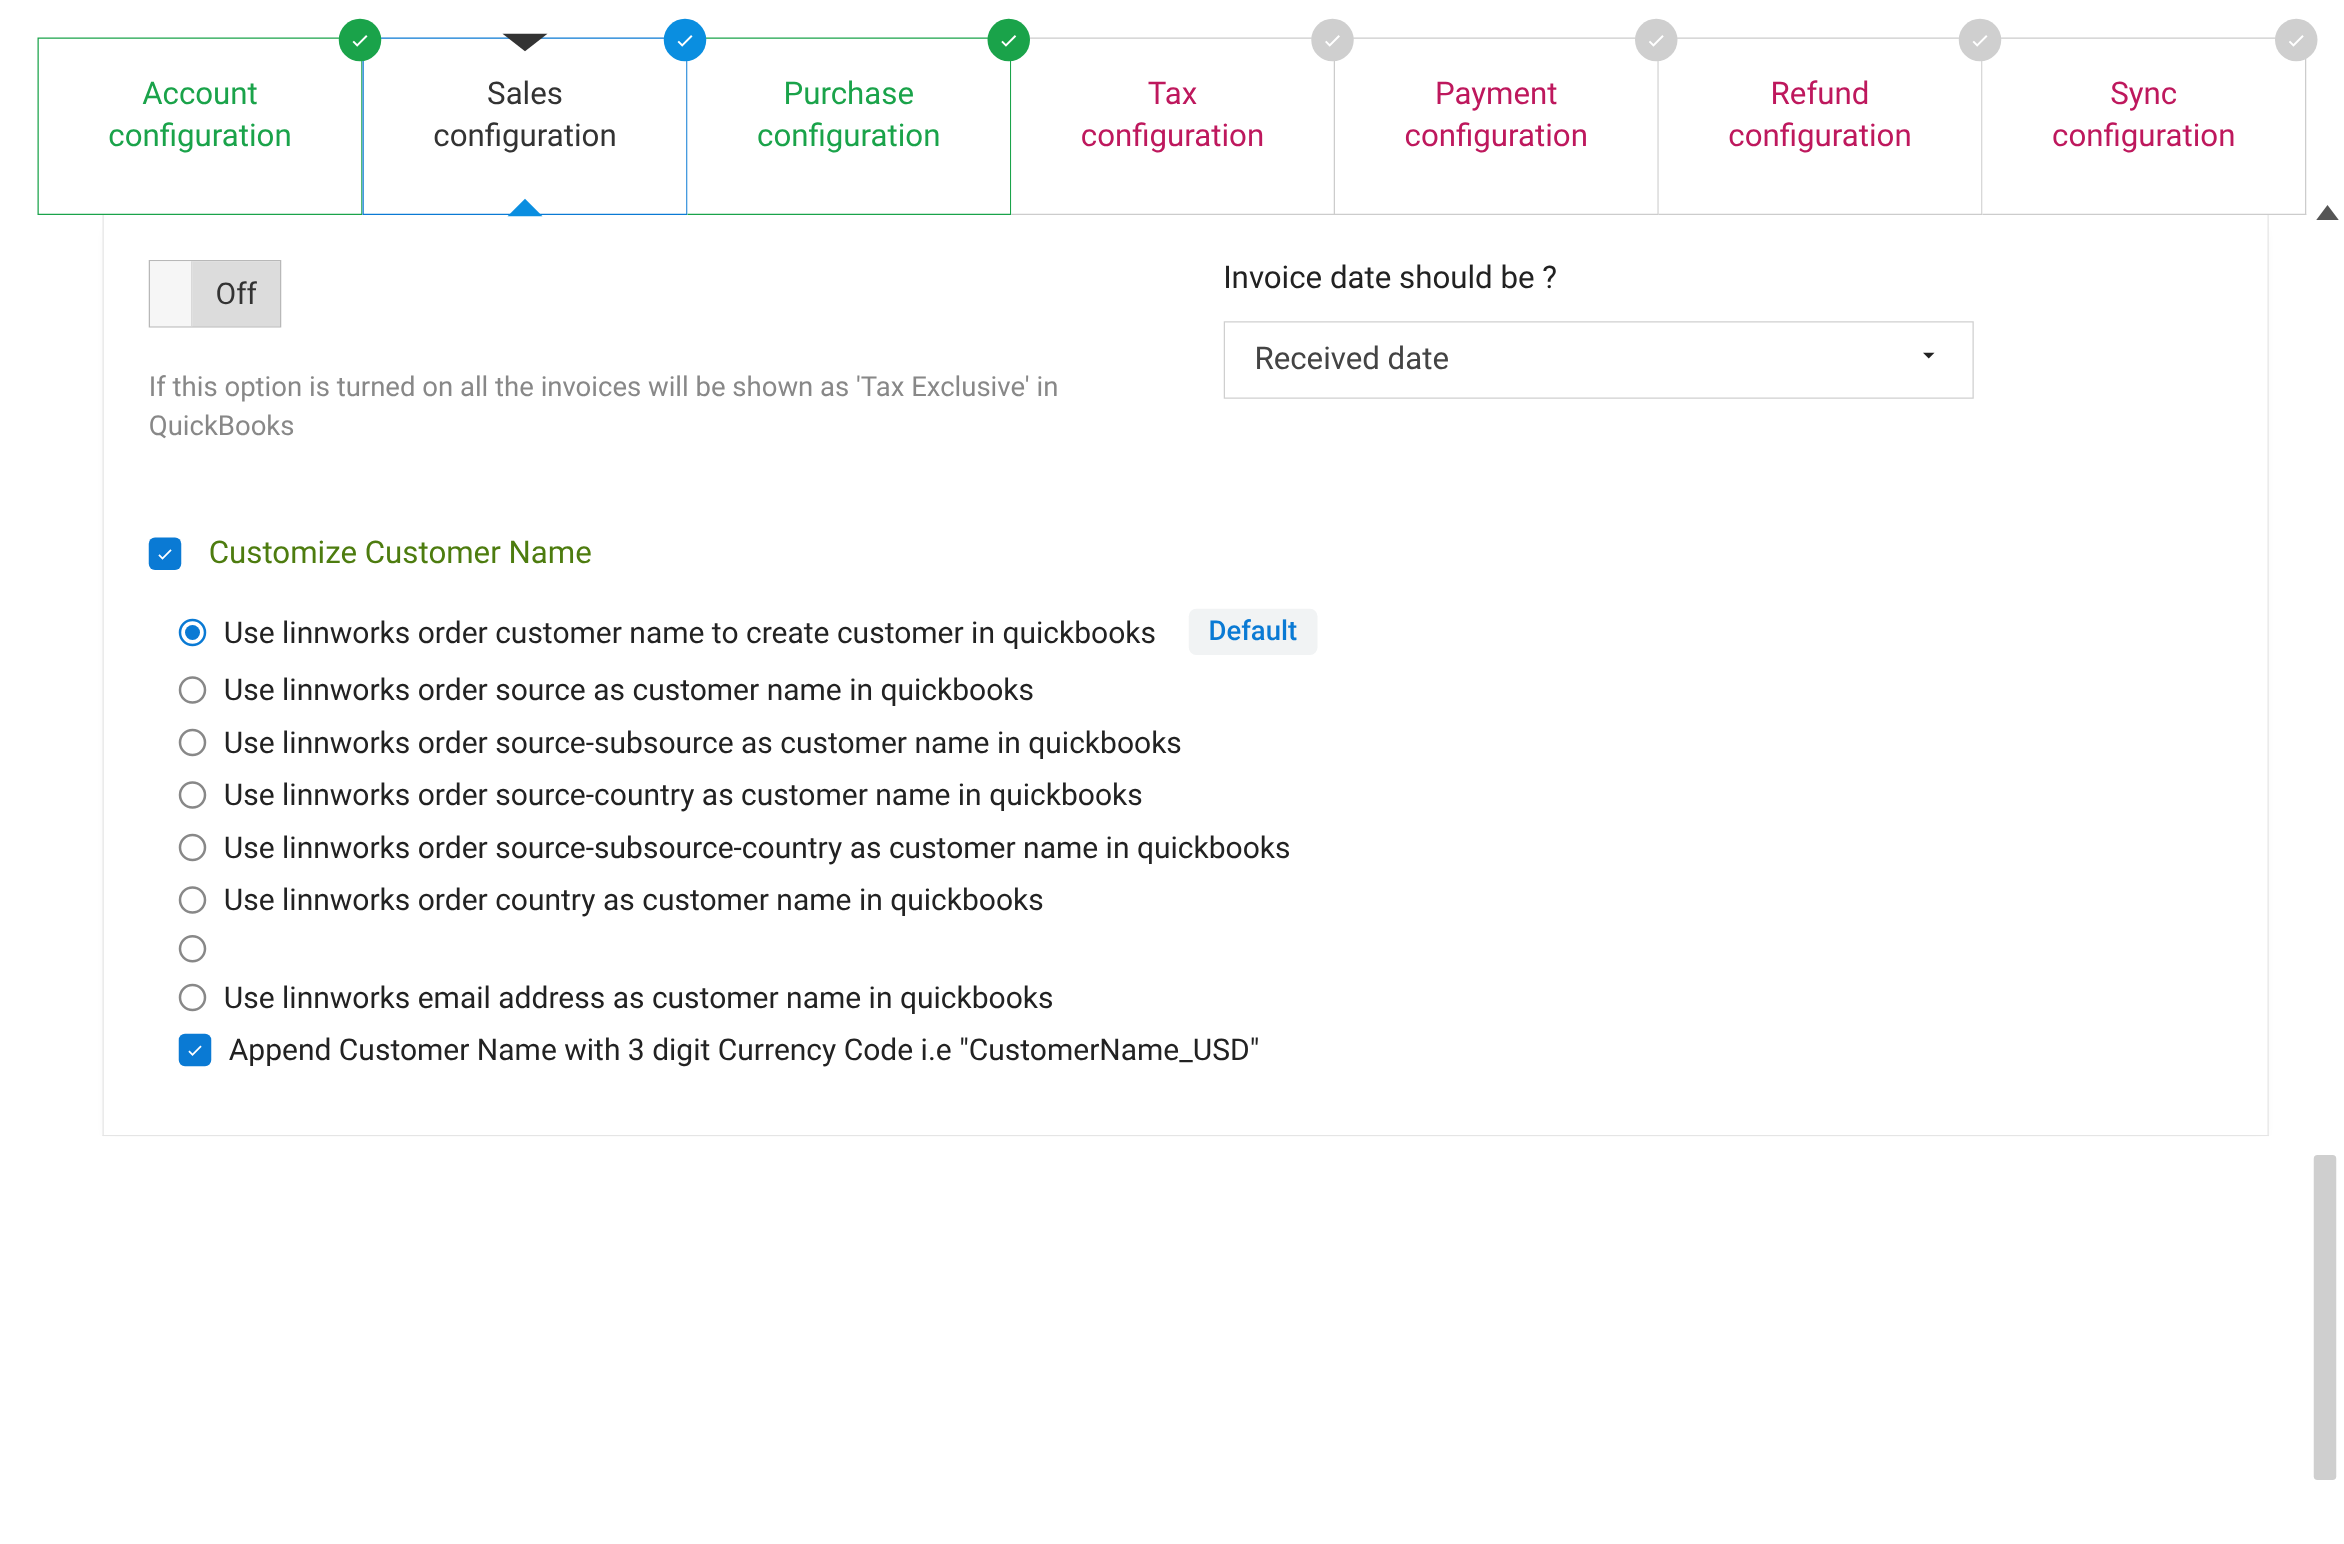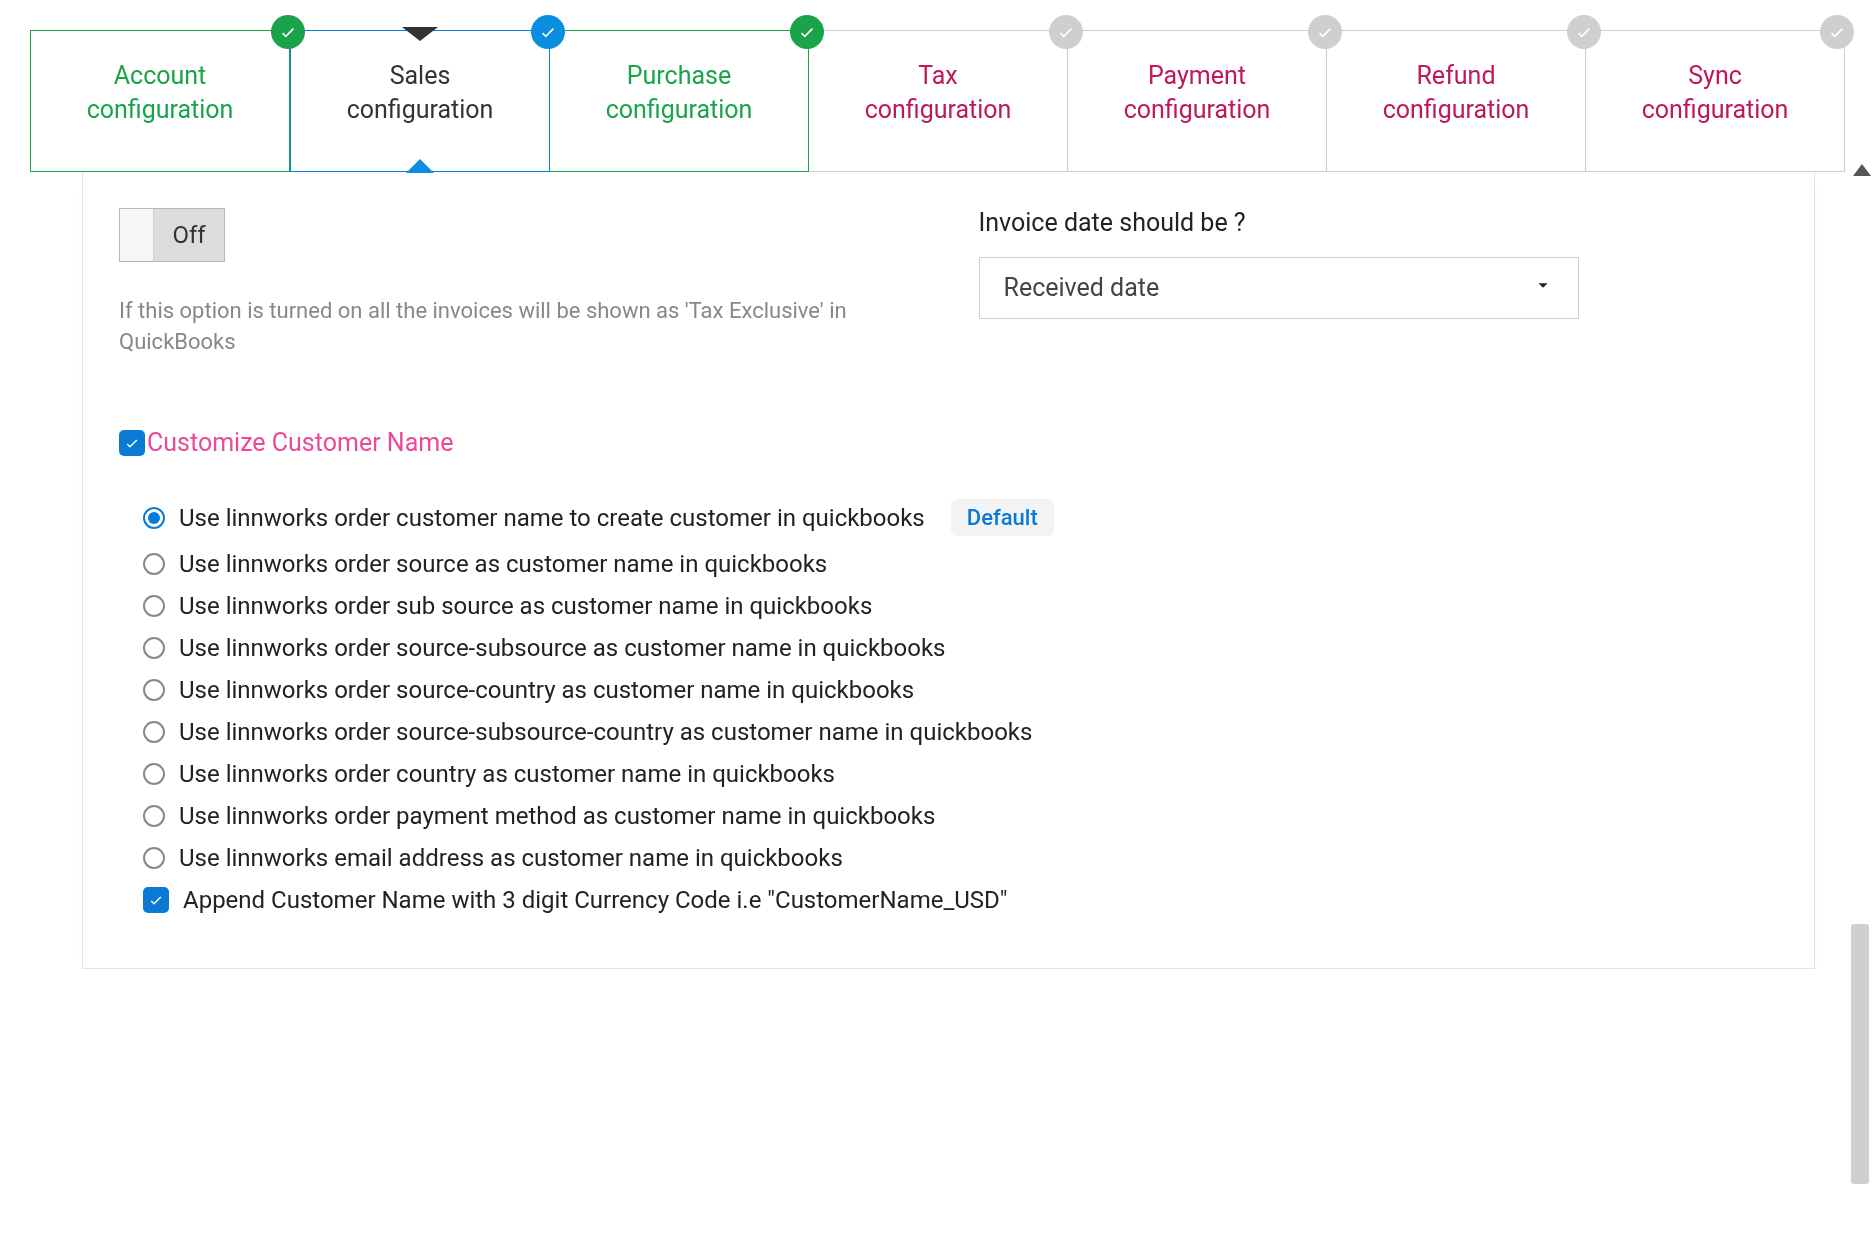--- a/index.html
+++ b/index.html
@@ -123,23 +123,23 @@
       cursor: pointer;
       background: #fff;
     }
     .select .chev svg { width: 22px; height: 22px; fill: #222; }
 
     
     .section {
       margin-top: 70px;
     }
     .checkbox-line {
-      display: flex; align-items: center; gap: 2px;
-      font-size: 25px; color: #ec4899;
-      margin-bottom: 42px;
+      display: flex; align-items: center; gap: 22px;
+      font-size: 25px; color: #4d7c0f;
+      margin-bottom: 30px;
     }
     .cb {
       width: 26px; height: 26px;
       border-radius: 5px;
       background: #0a7ad4;
       display: inline-flex; align-items: center; justify-content: center;
       cursor: pointer;
     }
     .cb svg { width: 16px; height: 16px; fill: #fff; }
 
@@ -312,41 +312,36 @@
         <span>Use linnworks order customer name to create customer in quickbooks</span>
         <span class="chip">Default</span>
       </div>
 
       <div class="radio-line">
         <span class="radio"></span>
         <span>Use linnworks order source as customer name in quickbooks</span>
       </div>
       <div class="radio-line">
         <span class="radio"></span>
-        <span>Use linnworks order sub source as customer name in quickbooks</span>
-      </div>
-      <div class="radio-line">
-        <span class="radio"></span>
         <span>Use linnworks order source-subsource as customer name in quickbooks</span>
       </div>
       <div class="radio-line">
         <span class="radio"></span>
         <span>Use linnworks order source-country as customer name in quickbooks</span>
       </div>
       <div class="radio-line">
         <span class="radio"></span>
         <span>Use linnworks order source-subsource-country as customer name in quickbooks</span>
       </div>
       <div class="radio-line">
         <span class="radio"></span>
         <span>Use linnworks order country as customer name in quickbooks</span>
       </div>
       <div class="radio-line">
         <span class="radio"></span>
-        <span>Use linnworks order payment method as customer name in quickbooks</span>
       </div>
       <div class="radio-line">
         <span class="radio"></span>
         <span>Use linnworks email address as customer name in quickbooks</span>
       </div>
 
       <div class="radio-line">
         <span class="cb">
           <svg viewBox="0 0 24 24">
               <path d="M9 16.2l-3.5-3.5L4 14.2 9 19.2 20 8.2l-1.5-1.5z"></path>

